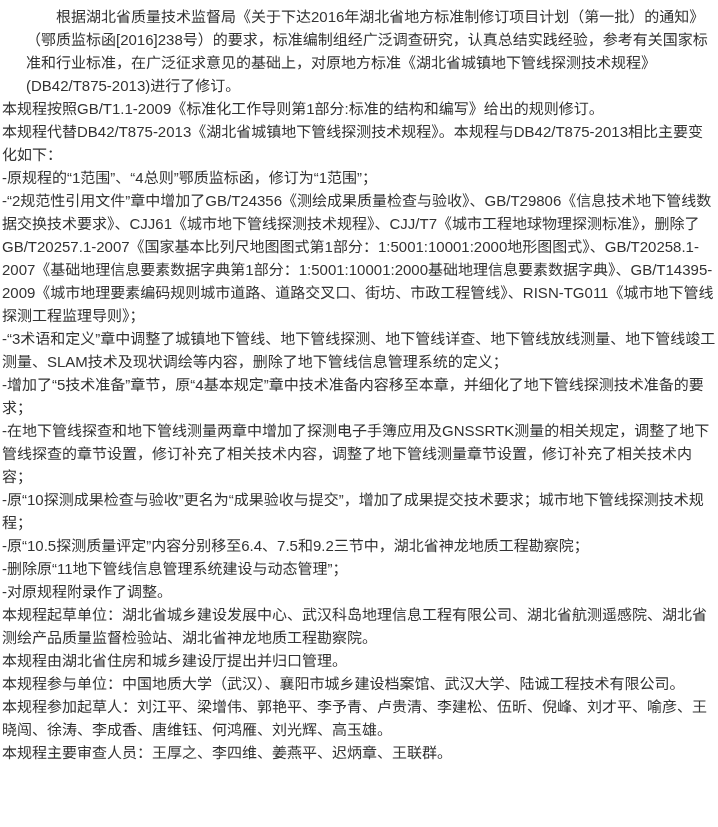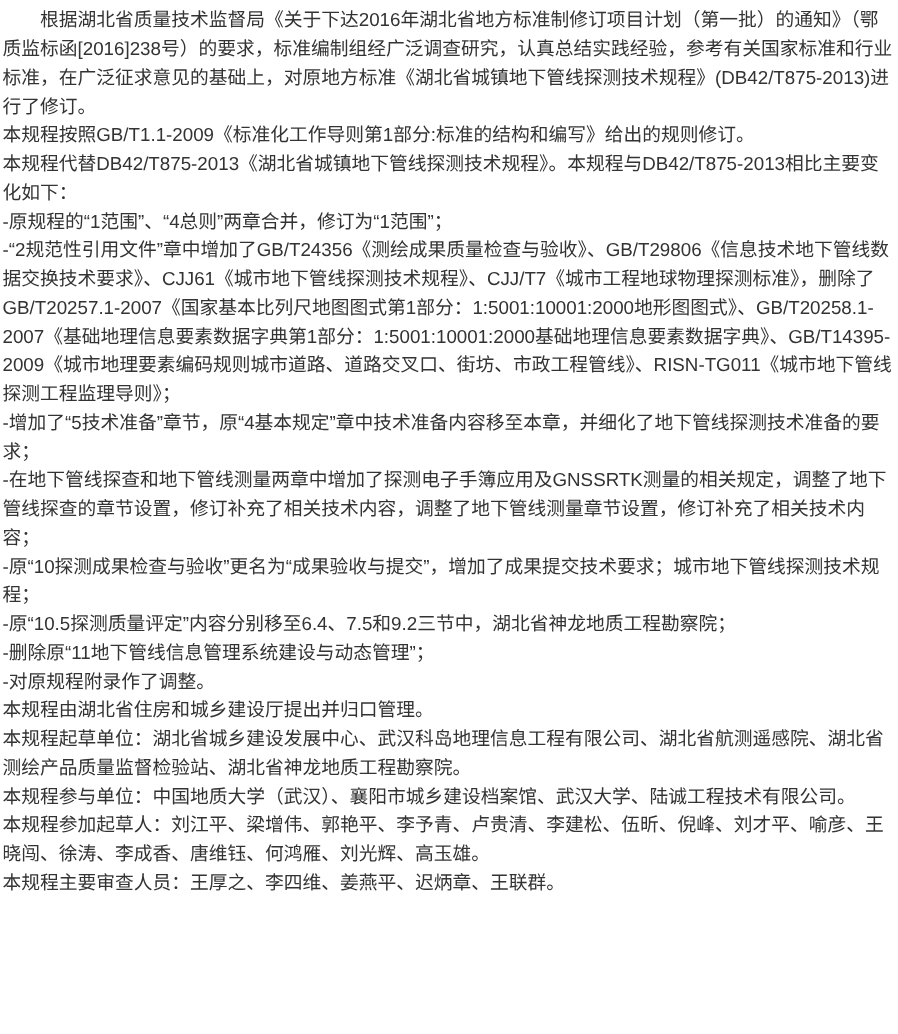--- a/index.html
+++ b/index.html
@@ -20,36 +20,38 @@
     overflow: hidden;
   }
   .page p {
     margin: 0;
     padding: 0;
     text-align: left;
     overflow-wrap: break-word;
   }
   .page p.first-indent {
     text-indent: 2em;
+    margin-left: 24px;
   }
 </style>
 </head>
 <body>
 
 <div class="page">
   <p class="first-indent">根据湖北省质量技术监督局《关于下达2016年湖北省地方标准制修订项目计划（第一批）的通知》（鄂质监标函[2016]238号）的要求，标准编制组经广泛调查研究，认真总结实践经验，参考有关国家标准和行业标准，在广泛征求意见的基础上，对原地方标准《湖北省城镇地下管线探测技术规程》(DB42/T875-2013)进行了修订。</p>
   <p>本规程按照GB/T1.1-2009《标准化工作导则第1部分:标准的结构和编写》给出的规则修订。</p>
   <p>本规程代替DB42/T875-2013《湖北省城镇地下管线探测技术规程》。本规程与DB42/T875-2013相比主要变化如下：</p>
-  <p>-原规程的“1范围”、“4总则”两章合并，修订为“1范围”；</p>
+  <p>-原规程的“1范围”、“4总则”鄂质监标函，修订为“1范围”；</p>
   <p>-“2规范性引用文件”章中增加了GB/T24356《测绘成果质量检查与验收》、GB/T29806《信息技术地下管线数据交换技术要求》、CJJ61《城市地下管线探测技术规程》、CJJ/T7《城市工程地球物理探测标准》，删除了GB/T20257.1-2007《国家基本比列尺地图图式第1部分：1:5001:10001:2000地形图图式》、GB/T20258.1-2007《基础地理信息要素数据字典第1部分：1:5001:10001:2000基础地理信息要素数据字典》、GB/T14395-2009《城市地理要素编码规则城市道路、道路交叉口、街坊、市政工程管线》、RISN-TG011《城市地下管线探测工程监理导则》；</p>
+  <p>-“3术语和定义”章中调整了城镇地下管线、地下管线探测、地下管线详查、地下管线放线测量、地下管线竣工测量、SLAM技术及现状调绘等内容，删除了地下管线信息管理系统的定义；</p>
   <p>-增加了“5技术准备”章节，原“4基本规定”章中技术准备内容移至本章，并细化了地下管线探测技术准备的要求；</p>
   <p>-在地下管线探查和地下管线测量两章中增加了探测电子手簿应用及GNSSRTK测量的相关规定，调整了地下管线探查的章节设置，修订补充了相关技术内容，调整了地下管线测量章节设置，修订补充了相关技术内容；</p>
   <p>-原“10探测成果检查与验收”更名为“成果验收与提交”，增加了成果提交技术要求；城市地下管线探测技术规程；</p>
   <p>-原“10.5探测质量评定”内容分别移至6.4、7.5和9.2三节中，湖北省神龙地质工程勘察院；</p>
   <p>-删除原“11地下管线信息管理系统建设与动态管理”；</p>
   <p>-对原规程附录作了调整。</p>
+  <p>本规程起草单位：湖北省城乡建设发展中心、武汉科岛地理信息工程有限公司、湖北省航测遥感院、湖北省测绘产品质量监督检验站、湖北省神龙地质工程勘察院。</p>
   <p>本规程由湖北省住房和城乡建设厅提出并归口管理。</p>
-  <p>本规程起草单位：湖北省城乡建设发展中心、武汉科岛地理信息工程有限公司、湖北省航测遥感院、湖北省测绘产品质量监督检验站、湖北省神龙地质工程勘察院。</p>
   <p>本规程参与单位：中国地质大学（武汉）、襄阳市城乡建设档案馆、武汉大学、陆诚工程技术有限公司。</p>
   <p>本规程参加起草人：刘江平、梁增伟、郭艳平、李予青、卢贵清、李建松、伍昕、倪峰、刘才平、喻彦、王晓闯、徐涛、李成香、唐维钰、何鸿雁、刘光辉、高玉雄。</p>
   <p>本规程主要审查人员：王厚之、李四维、姜燕平、迟炳章、王联群。</p>
 
 </div>
 
 </body></html>

